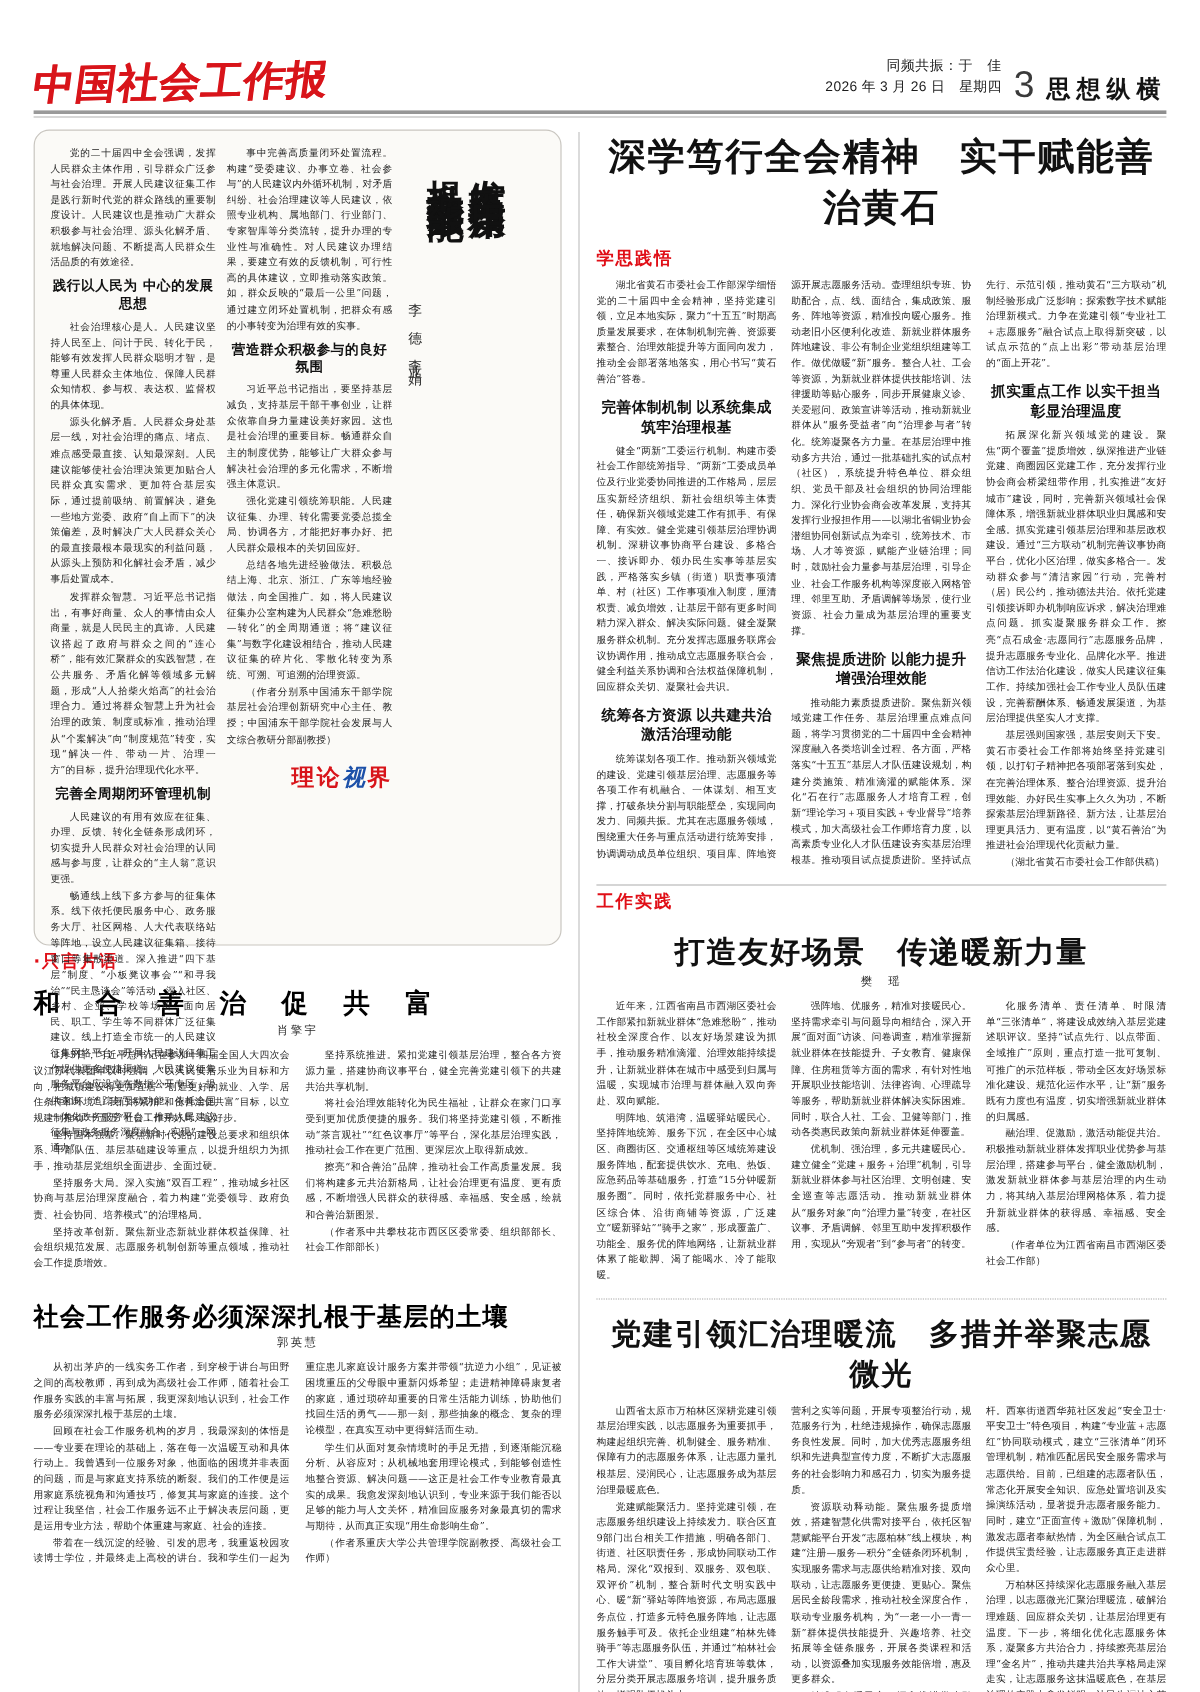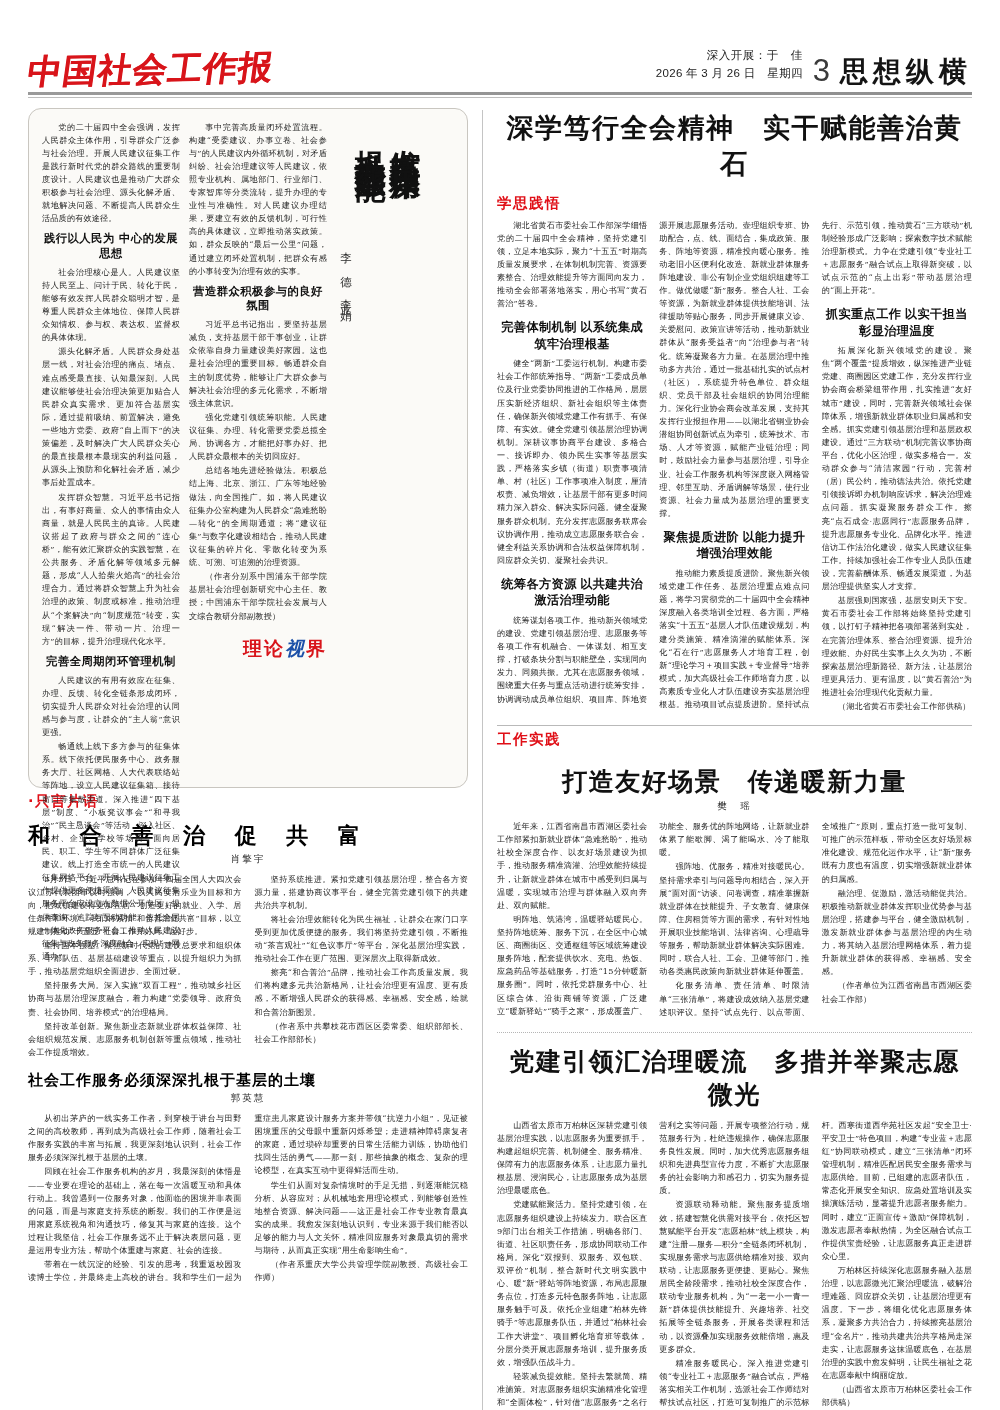--- a/index.html
+++ b/index.html
@@ -28,21 +28,21 @@
   .headright{display:flex;align-items:flex-end;gap:10px;}
   .hr-meta{font-family:"Liberation Sans",sans-serif;font-size:11.5px;line-height:1.55;text-align:right;color:#1c1c1c;padding-bottom:3px;}
   .hr-meta .ln1{letter-spacing:0.5px;}
   .hr-meta .ln2{letter-spacing:0.3px;}
   .pagenum{
     font-family:"Liberation Sans",sans-serif;
     font-size:31px;font-weight:400;color:#3a3a3a;line-height:0.95;padding-bottom:1px;
   }
   .sectitle{
     font-family:"DejaVu Sans","Liberation Sans",sans-serif;
-    font-size:28px;font-weight:700;letter-spacing:5px;color:#141414;line-height:0.98;padding-bottom:1px;
+    font-size:20px;font-weight:700;letter-spacing:5px;color:#141414;line-height:0.98;padding-bottom:1px;
   }
   .rule-main{height:3px;background:linear-gradient(to right,#9a9a9a,#8f8f8f);margin-top:6px;}
   .rule-main2{height:1px;background:#bdbdbd;margin-top:1.5px;}
 
   
   .body-grid{display:flex;gap:0;margin-top:10px;position:relative;}
   .col-left{width:440px;flex:0 0 440px;position:relative;}
   .vdiv{width:1px;background:#c4c4c4;margin:2px 14px 0 14px;flex:0 0 1px;align-self:stretch;}
   .col-right{flex:1;position:relative;}
 
@@ -101,32 +101,32 @@
   .stamp .blue{color:#1c50a8;font-style:italic;}
 
   
   .hr-dot{border-top:1px dotted #b5b5b5;margin:13px 0 0 0;height:0;}
   .hr-solid{border-top:1px solid #b9b9b9;margin:12px 0 0 0;height:0;}
   .center-title-lg{
     font-family:"DejaVu Serif","Liberation Serif",serif;
     font-weight:700;text-align:left;color:#000000;
   }
   .t-hehe{font-size:22px;letter-spacing:11px;margin:10px 0 2px 0;}
-  .t-turang{font-size:15px;letter-spacing:1px;margin:12px 0 2px 0;}
+  .t-turang{font-size:21px;letter-spacing:1px;margin:24px 0 2px 0;}
   .byline{
     font-family:"DejaVu Sans","Liberation Sans",sans-serif;
     font-size:9.5px;text-align:center;color:#2b2b2b;letter-spacing:2px;margin-bottom:7px;
   }
   .two-col{column-count:2;column-gap:13px;}
   .three-col{column-count:3;column-gap:12px;}
 
   
   .t-right-1{
     font-family:"DejaVu Serif","Liberation Serif",serif;
-    font-weight:700;font-size:27px;text-align:center;letter-spacing:1.5px;color:#111;
+    font-weight:700;font-size:31px;text-align:center;letter-spacing:1.5px;color:#111;
     margin:2px 0 12px 0;
   }
   .t-right-2{
     font-family:"DejaVu Serif","Liberation Serif",serif;
     font-weight:700;font-size:25px;text-align:center;letter-spacing:1.5px;color:#111;
     margin:16px 0 2px 0;
   }
   .t-right-3{
     font-family:"DejaVu Serif","Liberation Serif",serif;
     font-weight:700;font-size:25px;text-align:center;letter-spacing:1.5px;color:#111;
@@ -143,21 +143,21 @@
 </style>
 </head>
 <body>
 
 <div class="page">
 
   <div class="masthead">
     <div class="logo">中国社会工作报</div>
     <div class="headright">
       <div class="hr-meta">
-        <div class="ln1">深入开展：于　佳</div>
+        <div class="ln1">同频共振：于　佳</div>
         <div class="ln2">2026 年 3 月 26 日　星期四</div>
       </div>
       <div class="pagenum">3</div>
       <div class="sectitle">思想纵横</div>
     </div>
   </div>
   <div class="rule-main"></div>
   <div class="rule-main2"></div>
 
   <div class="body-grid">
@@ -253,20 +253,21 @@
 
       <div class="kicker-row work">
         <span class="kicker-red">工作实践</span>
       </div>
       <div class="t-right-2">打造友好场景　传递暖新力量</div>
       <div class="byline">樊　瑶</div>
       <div class="artcol three-col">
         <p>近年来，江西省南昌市西湖区委社会工作部紧扣新就业群体“急难愁盼”，推动社校全深度合作、以友好场景建设为抓手，推动服务精准滴灌、治理效能持续提升，让新就业群体在城市中感受到归属与温暖，实现城市治理与群体融入双向奔赴、双向赋能。</p>
         <p>明阵地、筑港湾，温暖驿站暖民心。坚持阵地统筹、服务下沉，在全区中心城区、商圈街区、交通枢纽等区域统筹建设服务阵地，配套提供饮水、充电、热饭、应急药品等基础服务，打造“15分钟暖新服务圈”。同时，依托党群服务中心、社区综合体、沿街商铺等资源，广泛建立“暖新驿站”“骑手之家”，形成覆盖广、功能全、服务优的阵地网络，让新就业群体累了能歇脚、渴了能喝水、冷了能取暖。</p>
         <p>强阵地、优服务，精准对接暖民心。坚持需求牵引与问题导向相结合，深入开展“面对面”访谈、问卷调查，精准掌握新就业群体在技能提升、子女教育、健康保障、住房租赁等方面的需求，有针对性地开展职业技能培训、法律咨询、心理疏导等服务，帮助新就业群体解决实际困难。同时，联合人社、工会、卫健等部门，推动各类惠民政策向新就业群体延伸覆盖。</p>
+        <p>优机制、强治理，多元共建暖民心。建立健全“党建＋服务＋治理”机制，引导新就业群体参与社区治理、文明创建、安全巡查等志愿活动。推动新就业群体从“服务对象”向“治理力量”转变，在社区议事、矛盾调解、邻里互助中发挥积极作用，实现从“旁观者”到“参与者”的转变。</p>
         <p>化服务清单、责任清单、时限清单“三张清单”，将建设成效纳入基层党建述职评议。坚持“试点先行、以点带面、全域推广”原则，重点打造一批可复制、可推广的示范样板，带动全区友好场景标准化建设、规范化运作水平，让“新”服务既有力度也有温度，切实增强新就业群体的归属感。</p>
         <p>融治理、促激励，激活动能促共治。积极推动新就业群体发挥职业优势参与基层治理，搭建参与平台，健全激励机制，激发新就业群体参与基层治理的内生动力，将其纳入基层治理网格体系，着力提升新就业群体的获得感、幸福感、安全感。</p>
         <p class="attrib">（作者单位为江西省南昌市西湖区委社会工作部）</p>
       </div>
 
       <div class="hr-dot"></div>
 
       <div class="t-right-3">党建引领汇治理暖流　多措并举聚志愿微光</div>
       <div class="artcol three-col">
         <p>山西省太原市万柏林区深耕党建引领基层治理实践，以志愿服务为重要抓手，构建起组织完善、机制健全、服务精准、保障有力的志愿服务体系，让志愿力量扎根基层、浸润民心，让志愿服务成为基层治理最暖底色。</p>

